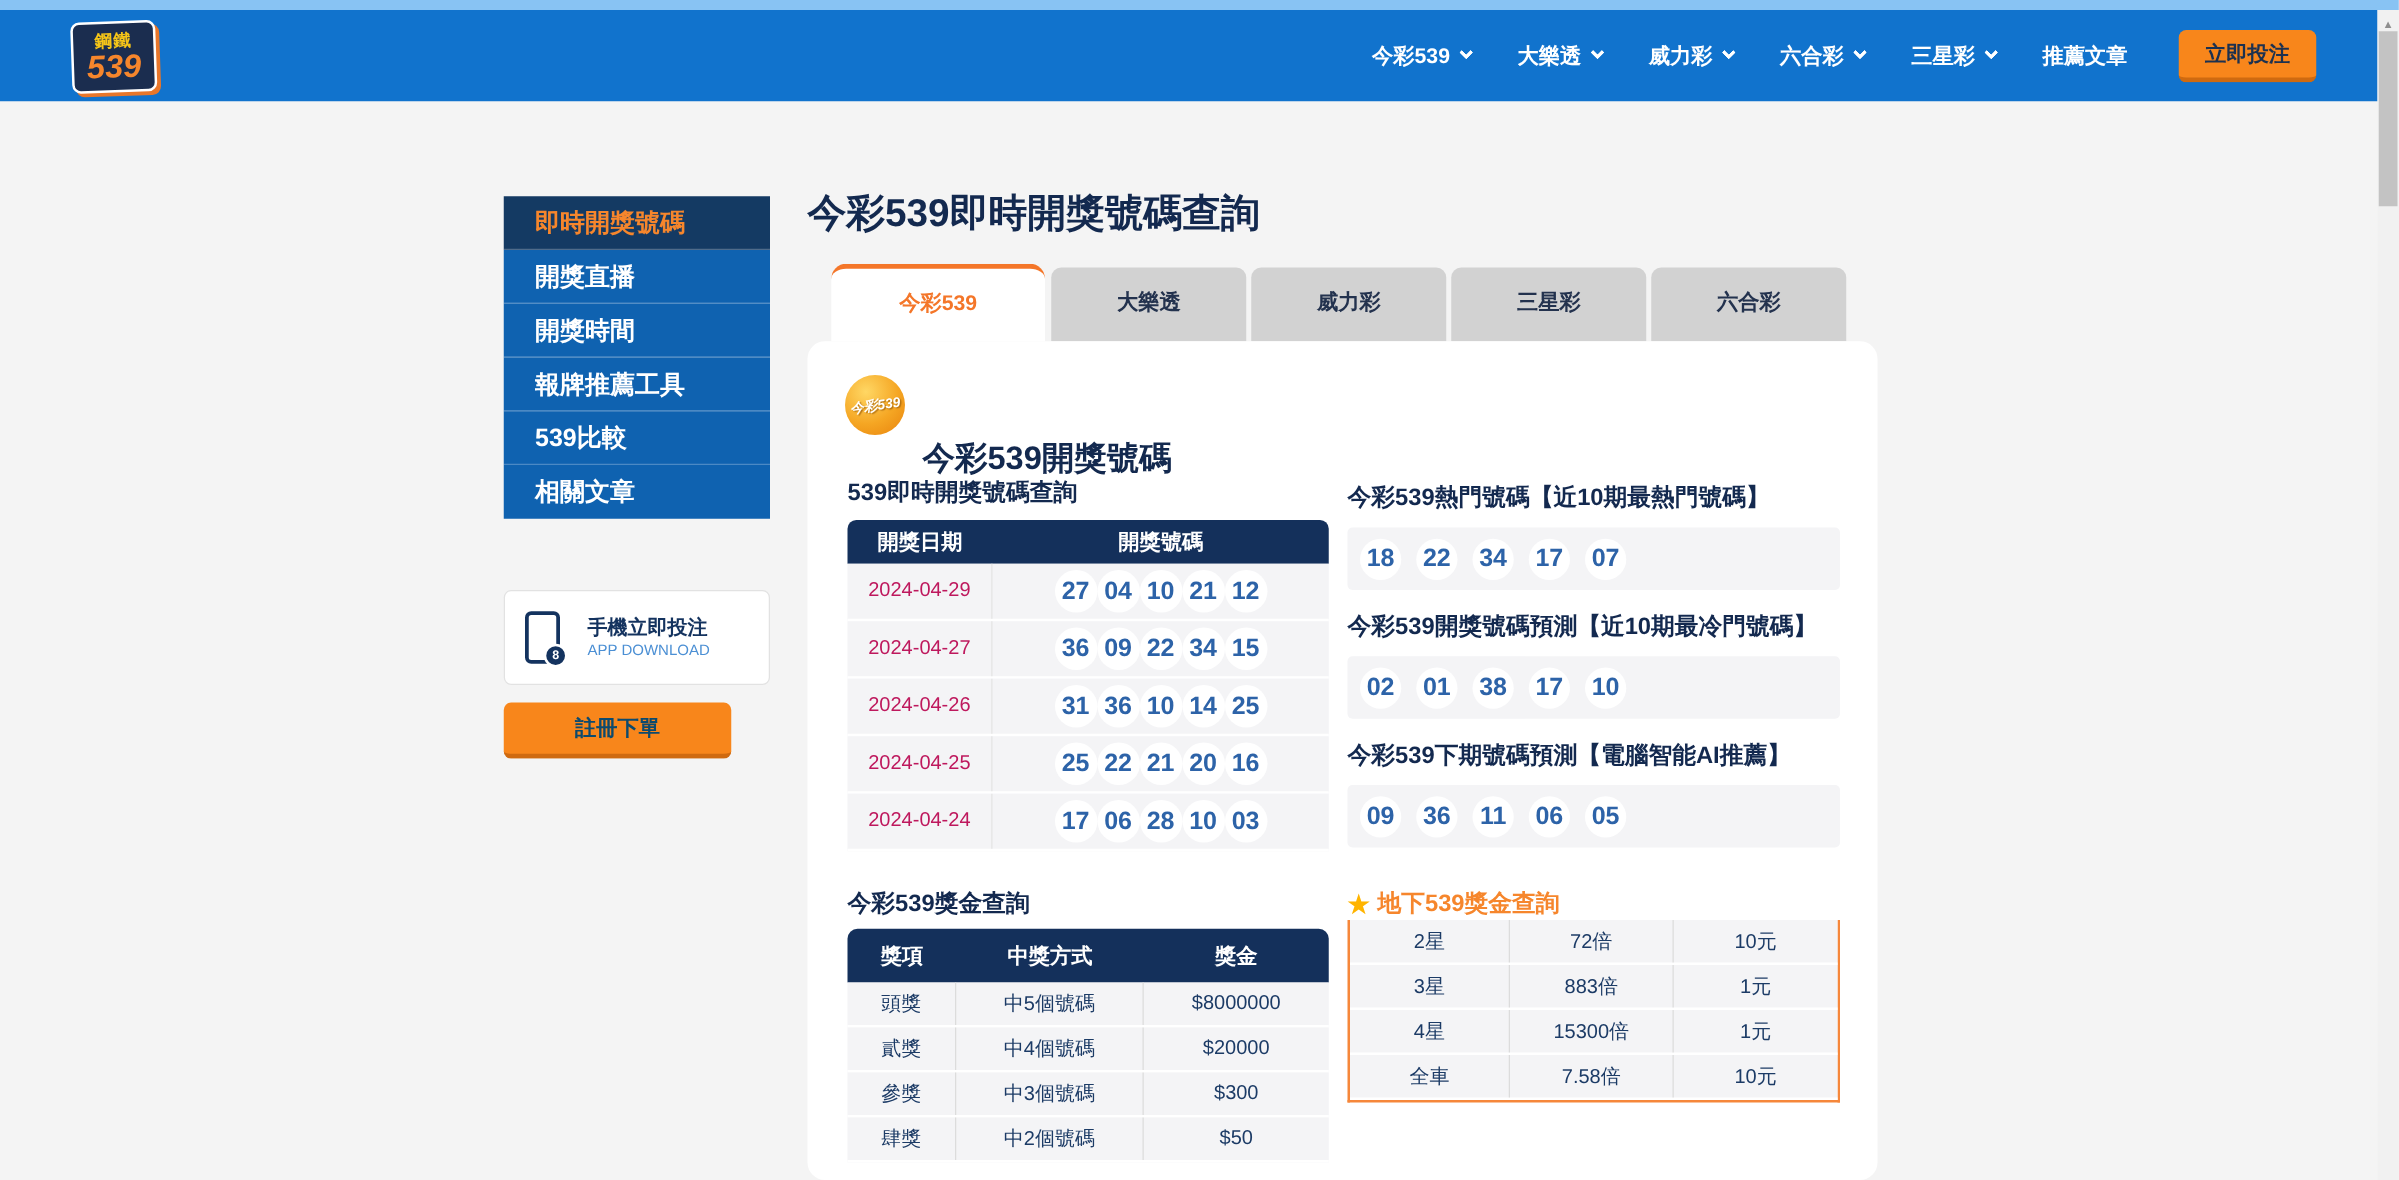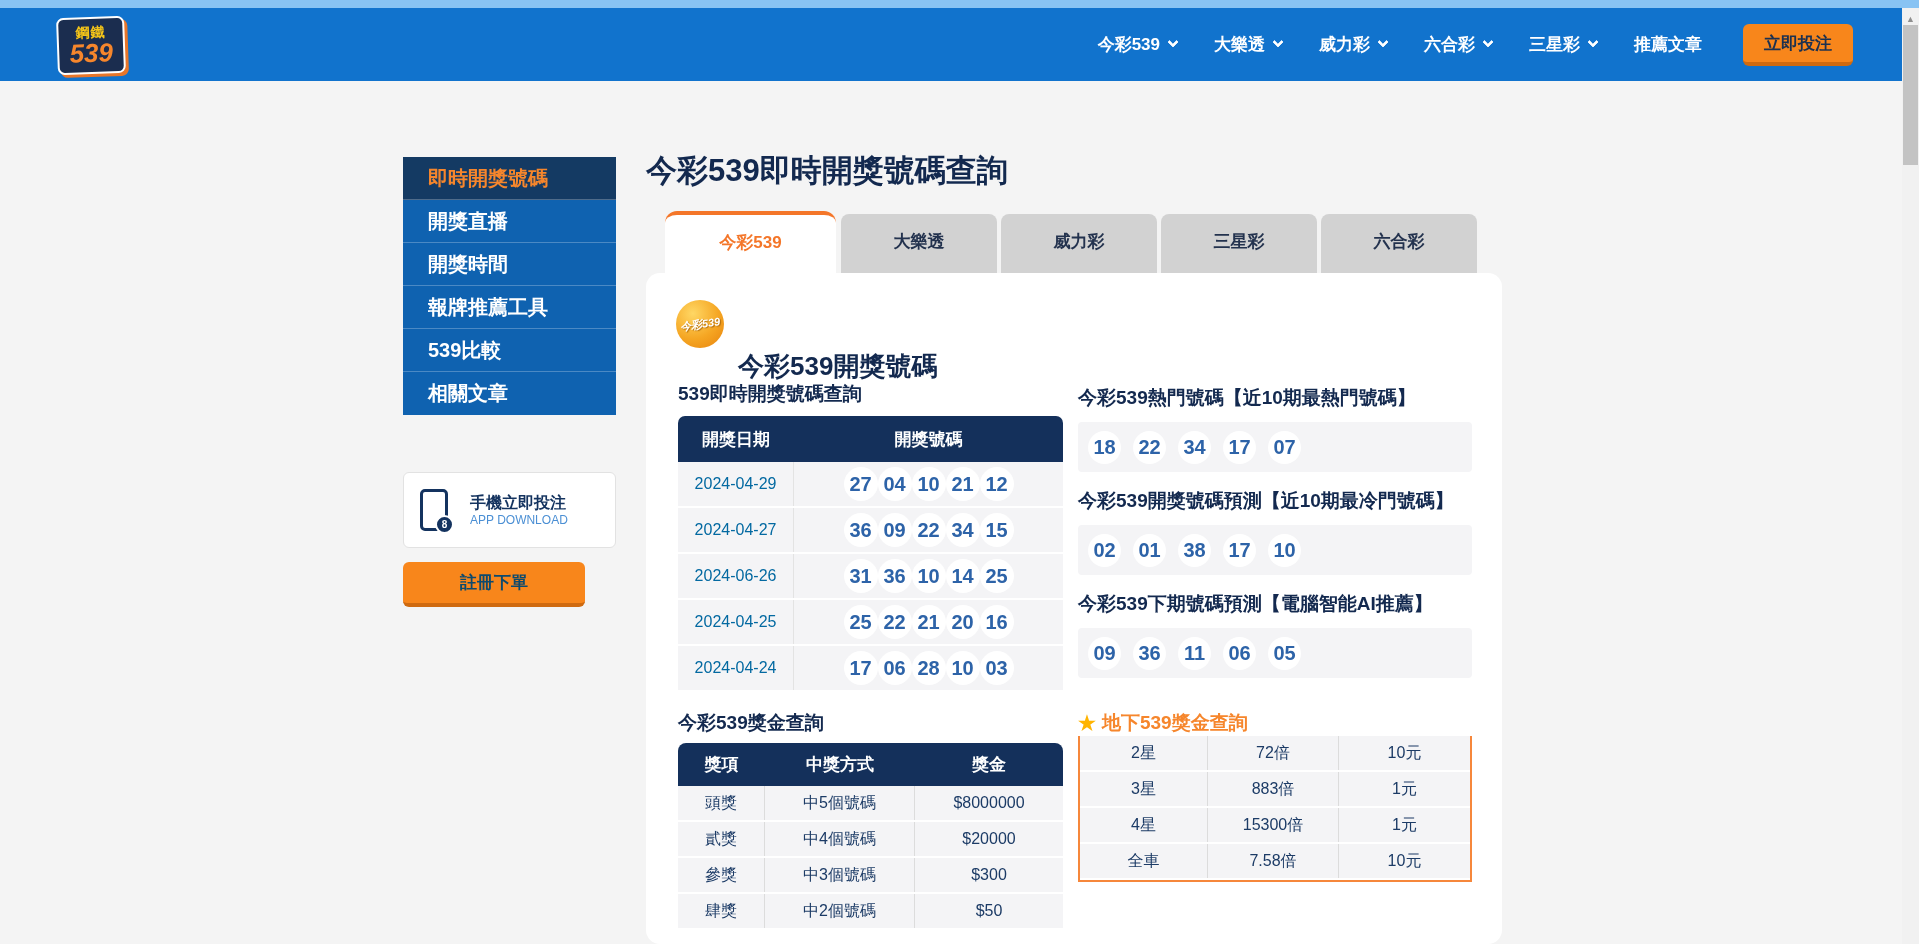--- a/index.html
+++ b/index.html
@@ -67,26 +67,26 @@
                     text-shadow:1px 1px 1px #b06e10; transform:rotate(-8deg); white-space:nowrap; }
   .card-heading { position:absolute; left:92px; top:36px; font-size:26px; font-weight:bold; color:#13294f;margin-top:40px; }
 
   .sec-title { font-size:19px; font-weight:bold; color:#13294f; }
 
   .col-left { position:absolute; left:32px; top:108px; width:385px; }
   .col-right { position:absolute; left:432px; top:108px; width:394px; }
 
   
   .draw-table { margin-top:9px; }
-  .dt-header { display:flex; height:46px; background:#14305b; border-radius:7px 7px 0 0; color:#ffffff;
+  .dt-header { display:flex; height:35px; background:#14305b; border-radius:7px 7px 0 0; color:#ffffff;
                font-weight:bold; font-size:17px; align-items:center; }
   .dt-h-date { width:116px; text-align:center; }
   .dt-h-nums { flex:1; text-align:center; }
   .dt-row { display:flex; height:46px; background:#f4f4f6; border-bottom:2px solid #ffffff; align-items:center; }
-  .dt-date { width:116px; text-align:center; color:#0369a1; font-size:16px; align-self:stretch;
+  .dt-date { width:116px; text-align:center; color:#be185d; font-size:16px; align-self:stretch;
              display:flex; align-items:center; justify-content:center; border-right:1px solid #e3e3e3; }
   .dt-nums { flex:1; display:flex; justify-content:center; }
   .ball { width:34px; height:34px; border-radius:50%; background:#ffffff; color:#2d63a8; font-weight:bold;
           font-size:20px; display:flex; align-items:center; justify-content:center; }
 
   
   .hot-title { margin-top:4px; }
   .hot-strip { margin:11px 0 16px 0; height:50px; background:#f4f4f6; border-radius:4px;
                display:flex; align-items:center; padding-left:10px; gap:12px; }
   .hot-strip .ball { width:33px; height:33px; }
@@ -210,21 +210,21 @@
         <div class="dt-date">2024-04-27</div>
         <div class="dt-nums">
           <div class="ball">36</div>
           <div class="ball">09</div>
           <div class="ball">22</div>
           <div class="ball">34</div>
           <div class="ball">15</div>
         </div>
       </div>
       <div class="dt-row">
-        <div class="dt-date">2024-06-26</div>
+        <div class="dt-date">2024-04-26</div>
         <div class="dt-nums">
           <div class="ball">31</div>
           <div class="ball">36</div>
           <div class="ball">10</div>
           <div class="ball">14</div>
           <div class="ball">25</div>
         </div>
       </div>
       <div class="dt-row">
         <div class="dt-date">2024-04-25</div>

